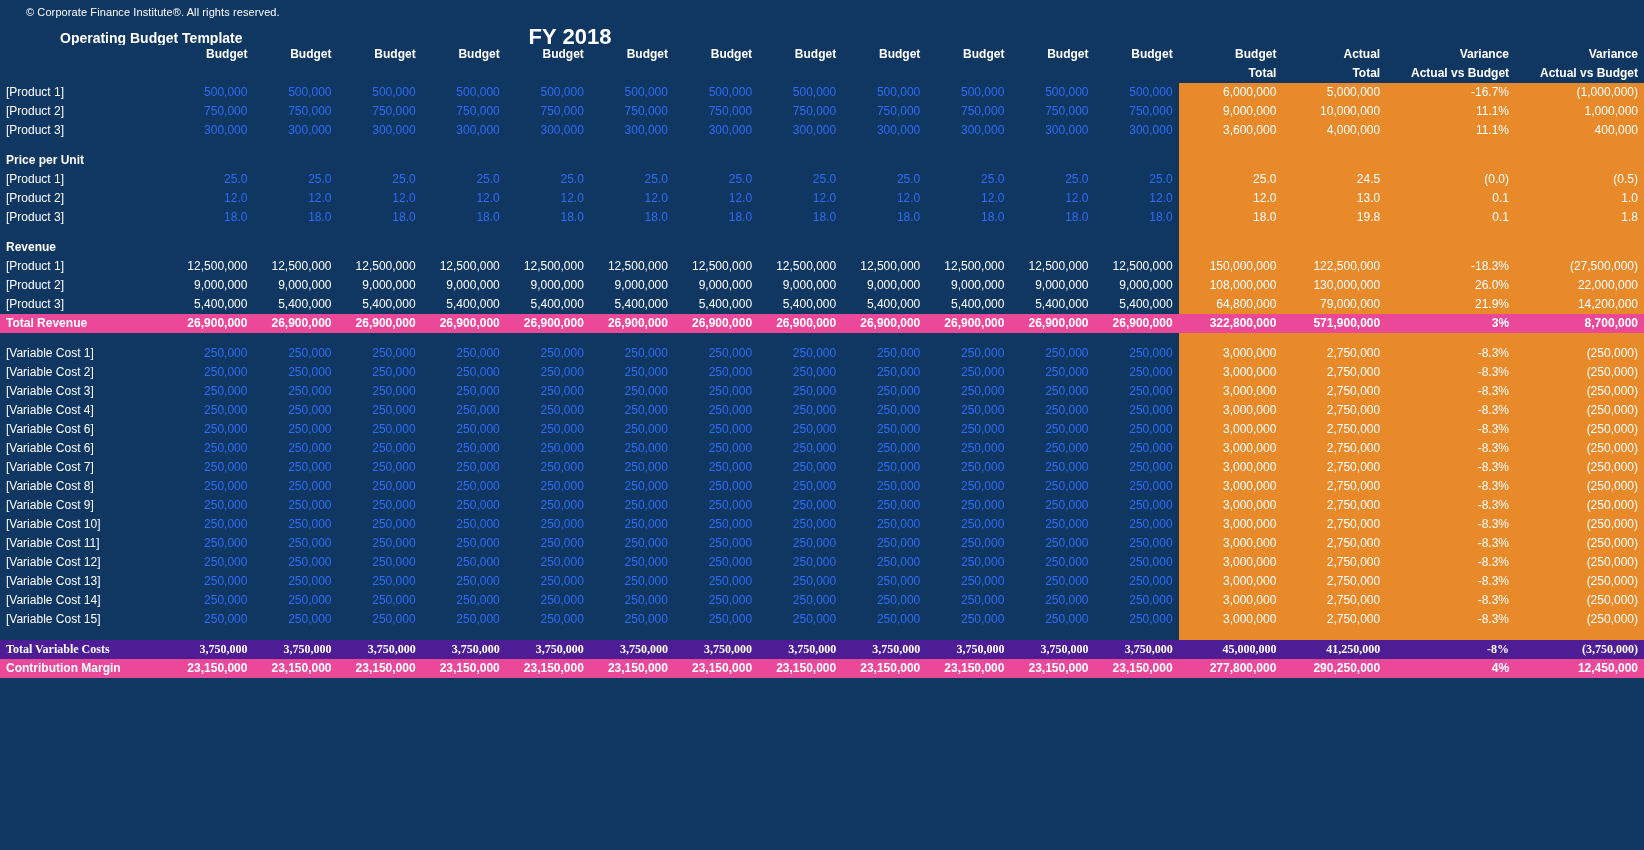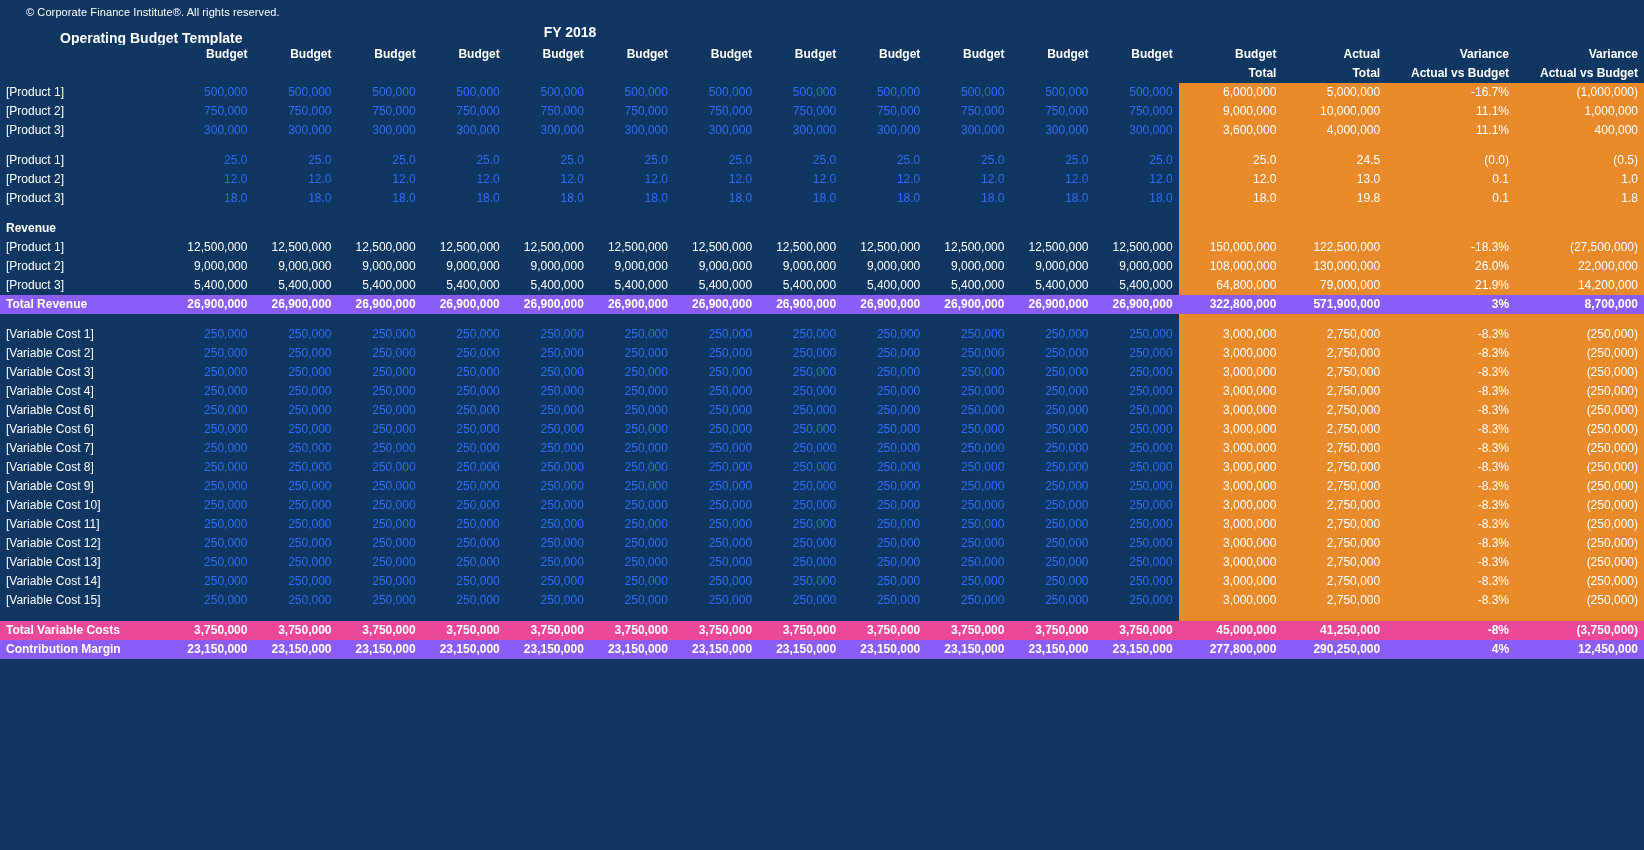--- a/index.html
+++ b/index.html
@@ -30,21 +30,21 @@
     font-size: 14px;
     font-weight: bold;
     margin-left: 32px;
   }
   .fy-title {
     position: absolute;
     top: 24px;
     left: 0; right: 0;
     text-align: center;
     color: #ffffff;
-    font-size: 14px;
+    font-size: 22px;
     font-weight: bold;
     width: 1140px;
   }
   table {
     border-collapse: collapse;
     table-layout: fixed;
     width: 1644px;
     position: absolute;
     top: 45px;
     left: 0;
@@ -90,22 +90,22 @@
 
   
   td.tot      { background: #e8892a; color: #ffffff; text-align: right; }
   
   td.var      { background: #e8892a; color: #ffffff; text-align: right; }
 
   
   .section td { font-weight: bold; color: #ffffff; }
 
   
-  tr.total-orange td { background: #8b5cf6; color: #ffffff; font-weight: bold; margin-left: 40px; }
-  tr.total-teal   td { background: #ec4899; color: #ffffff; font-weight: bold; }
+  tr.total-orange td { background: #ec4899; color: #ffffff; font-weight: bold; margin-left: 40px; }
+  tr.total-teal   td { background: #4c1d95; color: #ffffff; font-weight: bold; font-family: Liberation Serif, serif; }
 
   tr.spacer td { height: 11px; line-height: 11px; background: #103662; }
   tr.spacer td.tot, tr.spacer td.var { background: #e8892a; }
 </style>
 </head>
 <body>
 
 <div id="sheet">
 
   <div class="copyright">© Corporate Finance Institute®. All rights reserved.</div>
@@ -242,20 +242,39 @@
           <td></td>
           <td></td>
           <td></td>
           <td></td>
           <td></td>
           <td class="tot"></td>
           <td class="tot"></td>
           <td class="var"></td>
           <td class="var"></td>
         </tr>
+        <tr class="section">
+          <td class="lbl">Price per Unit</td>
+          <td></td>
+          <td></td>
+          <td></td>
+          <td></td>
+          <td></td>
+          <td></td>
+          <td></td>
+          <td></td>
+          <td></td>
+          <td></td>
+          <td></td>
+          <td></td>
+          <td class="tot"></td>
+          <td class="tot"></td>
+          <td class="var"></td>
+          <td class="var"></td>
+        </tr>
         <tr>
           <td class="lbl">[Product 1]</td>
           <td class="num v-input">25.0</td>
           <td class="num v-input">25.0</td>
           <td class="num v-input">25.0</td>
           <td class="num v-input">25.0</td>
           <td class="num v-input">25.0</td>
           <td class="num v-input">25.0</td>
           <td class="num v-input">25.0</td>
           <td class="num v-input">25.0</td>

